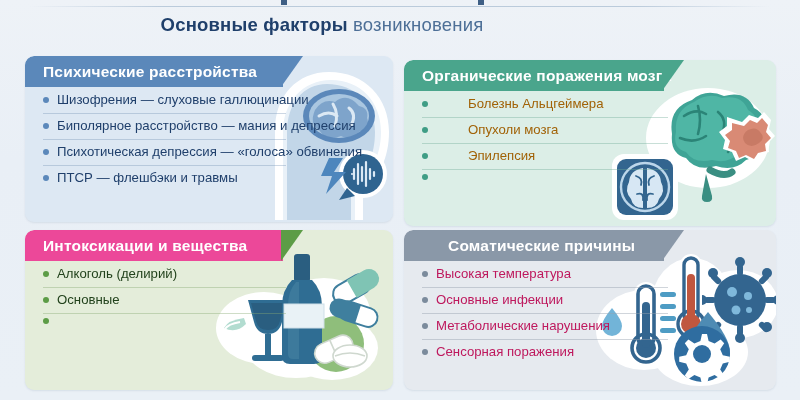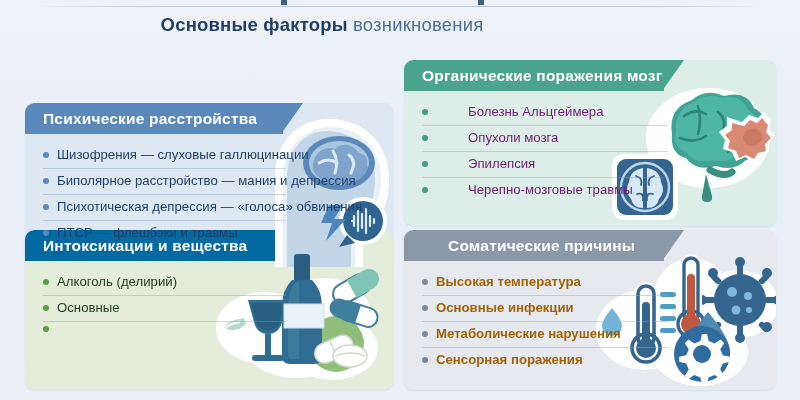--- a/index.html
+++ b/index.html
@@ -56,21 +56,21 @@
     color: #1f3f6b;
   }
 
   
   .card {
     position: absolute;
     border-radius: 9px;
     overflow: hidden;
     box-shadow: 0 1px 2px rgba(40,70,110,.10);
   }
-  .card.c1 { left: 25px;  top: 56px;  width: 368px; height: 166px; background: #dde8f3; margin-top: 47px; }
+  .card.c1 { left: 25px;  top: 56px;  width: 368px; height: 166px; background: #dde8f3; }
   .card.c2 { left: 404px; top: 60px;  width: 372px; height: 166px; background: #dceee7; }
   .card.c3 { left: 25px;  top: 230px; width: 368px; height: 160px; background: #e4edda; }
   .card.c4 { left: 404px; top: 230px; width: 372px; height: 160px; background: #e6eaef; }
 
   .card-head {
     position: relative;
     height: 31px;
     width: 70%;
     display: flex;
     align-items: center;
@@ -87,26 +87,26 @@
     position: absolute;
     right: -20px;
     top: 0;
     width: 0; height: 0;
     border-style: solid;
     border-width: 0 0 31px 22px;
     border-color: transparent transparent transparent var(--hc);
   }
   .c1 .card-head { --hc: #5b88ba; background: #5b88ba; }
   .c2 .card-head { --hc: #4aa58c; background: #4aa58c; }
-  .c3 .card-head { --hc: #5c9c46; background: #0369a1; }
+  .c3 .card-head { --hc: #5c9c46; background: #ec4899; }
   .c4 .card-head { --hc: #8a98a8; background: #8a98a8; padding-left: 44px; }
 
   .card-body {
     position: relative;
-    padding: 8px 14px 6px 16px;
+    padding: 0 14px 6px 16px;
     z-index: 2;
   }
 
   .bullet-row {
     display: flex;
     align-items: center;
     gap: 8px;
     padding: 5px 0 6px 2px;
     font-size: 13.2px;
     white-space: nowrap;
@@ -123,29 +123,29 @@
   .dot {
     width: 6px; height: 6px;
     border-radius: 50%;
     flex: 0 0 auto;
   }
 
   .c1 .bullet-row { color: #1f3f6b; }
   .c1 .dot { background: #5b88ba; }
   .c1 .bullet-row + .bullet-row::before { background: rgba(120,150,185,.38); }
 
-  .c2 .bullet-row { color: #701a75; gap: 40px; }
+  .c2 .bullet-row { color: #a16207; gap: 40px; }
   .c2 .dot { background: #3f9d85; }
   .c2 .bullet-row + .bullet-row::before { background: rgba(110,170,150,.38); }
 
   .c3 .bullet-row { color: #22421c; }
   .c3 .dot { background: #5c9c46; }
   .c3 .bullet-row + .bullet-row::before { background: rgba(135,170,115,.40); }
 
-  .c4 .bullet-row { color: #a16207; font-weight: bold; }
+  .c4 .bullet-row { color: #be185d; }
   .c4 .dot { background: #7b8b9c; }
   .c4 .bullet-row + .bullet-row::before { background: rgba(150,162,176,.45); }
 
   
   .illus {
     position: absolute;
     z-index: 1;
     pointer-events: none;
   }
   .illus.i1 { right: -4px;  top: 14px;  width: 130px; height: 150px; }
@@ -249,21 +249,20 @@
       <div class="bullet-row">
         <span class="dot"></span>
         <span>Опухоли мозга</span>
       </div>
       <div class="bullet-row">
         <span class="dot"></span>
         <span>Эпилепсия</span>
       </div>
       <div class="bullet-row">
         <span class="dot"></span>
-        <span>Черепно-мозговые травмы</span>
       </div>
     </div>
   </div>
 
   <div class="card c3">
     <div class="card-head">
       <span>Интоксикации и вещества</span>
     </div>
 
     <div class="illus i3">

